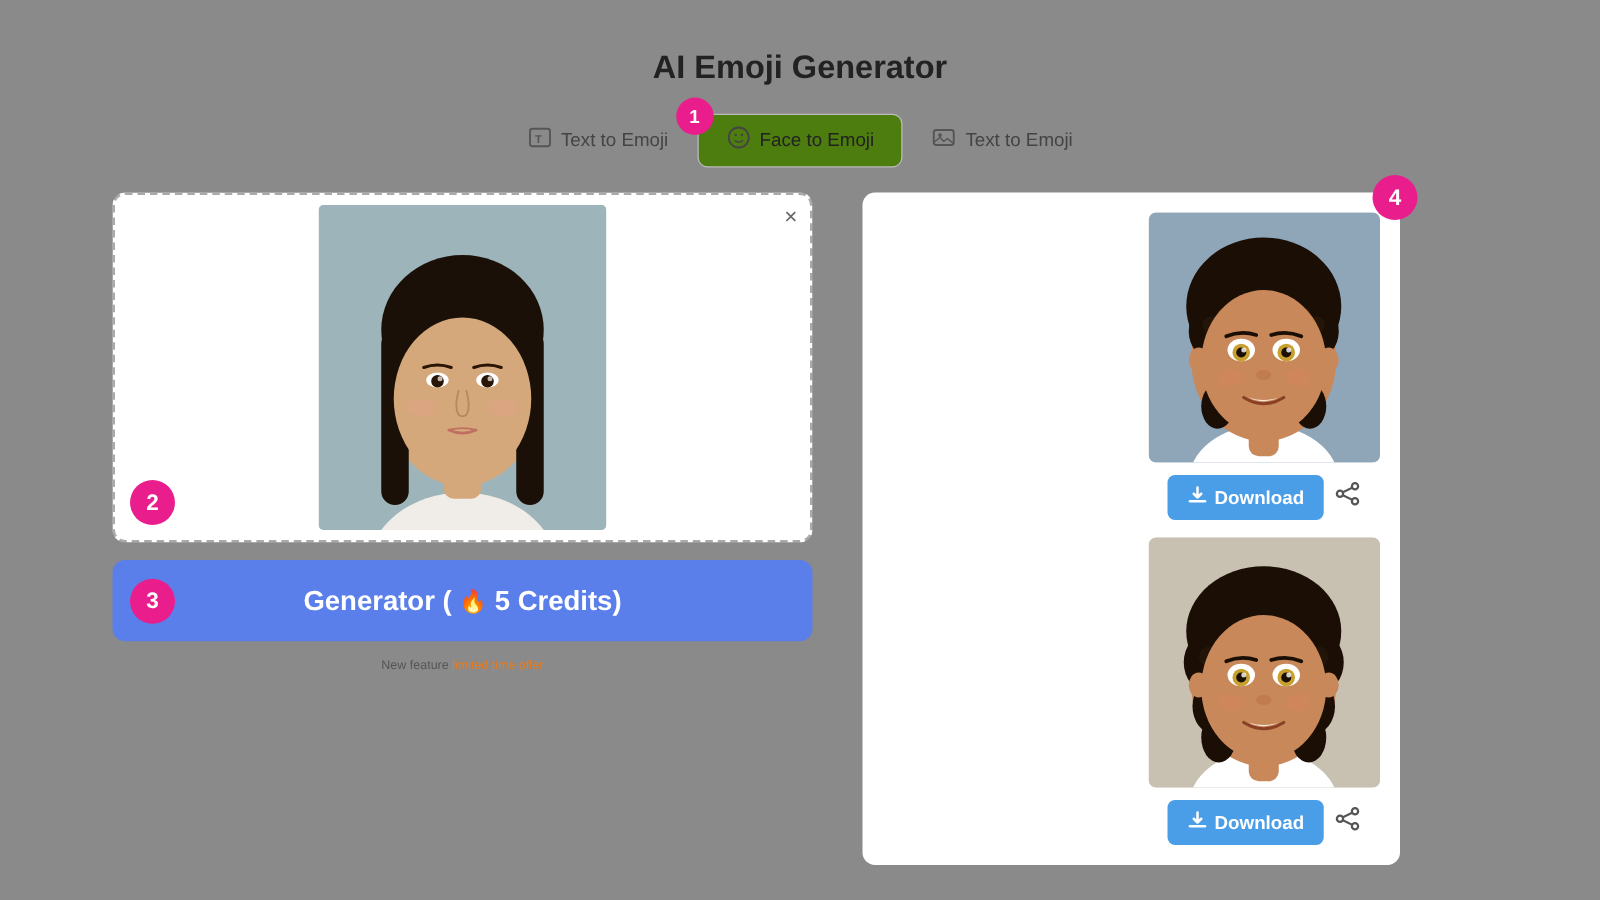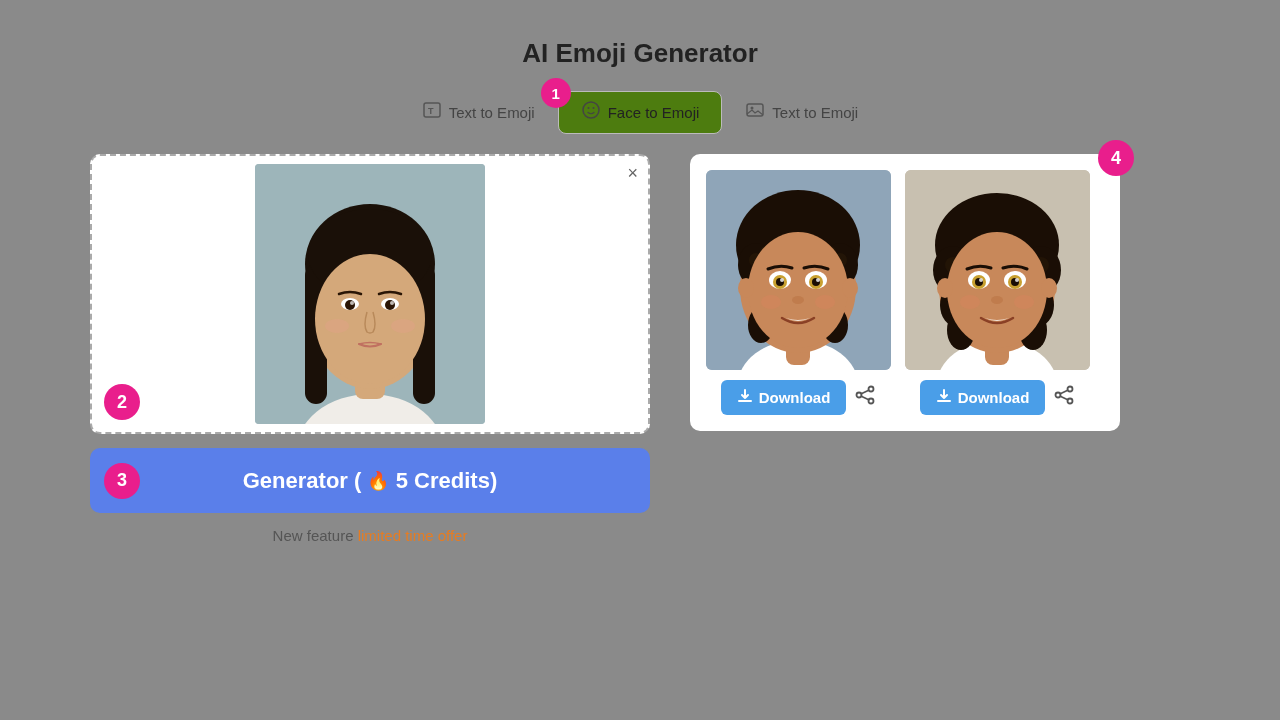--- a/index.html
+++ b/index.html
@@ -162,21 +162,21 @@
     }
 
     .generate-btn .badge-3 {
       left: 14px;
       top: 50%;
       transform: translateY(-50%);
       position: absolute;
     }
 
     .new-feature-text {
-      font-size: 15px;
+      font-size: 10px;
       color: #555;
     }
 
     .new-feature-text .offer-link {
       color: #e67c22;
       cursor: pointer;
     }
 
     
     .right-panel {
@@ -185,20 +185,21 @@
       border-radius: 10px;
       padding: 16px;
       position: relative;
       display: flex;
       flex-direction: column;
       gap: 14px;
     }
 
     .result-row {
       display: flex;
+      flex-direction: column;
       gap: 14px;
       align-items: flex-end;
     }
 
     .result-item {
       display: flex;
       flex-direction: column;
       align-items: center;
       gap: 10px;
     }

